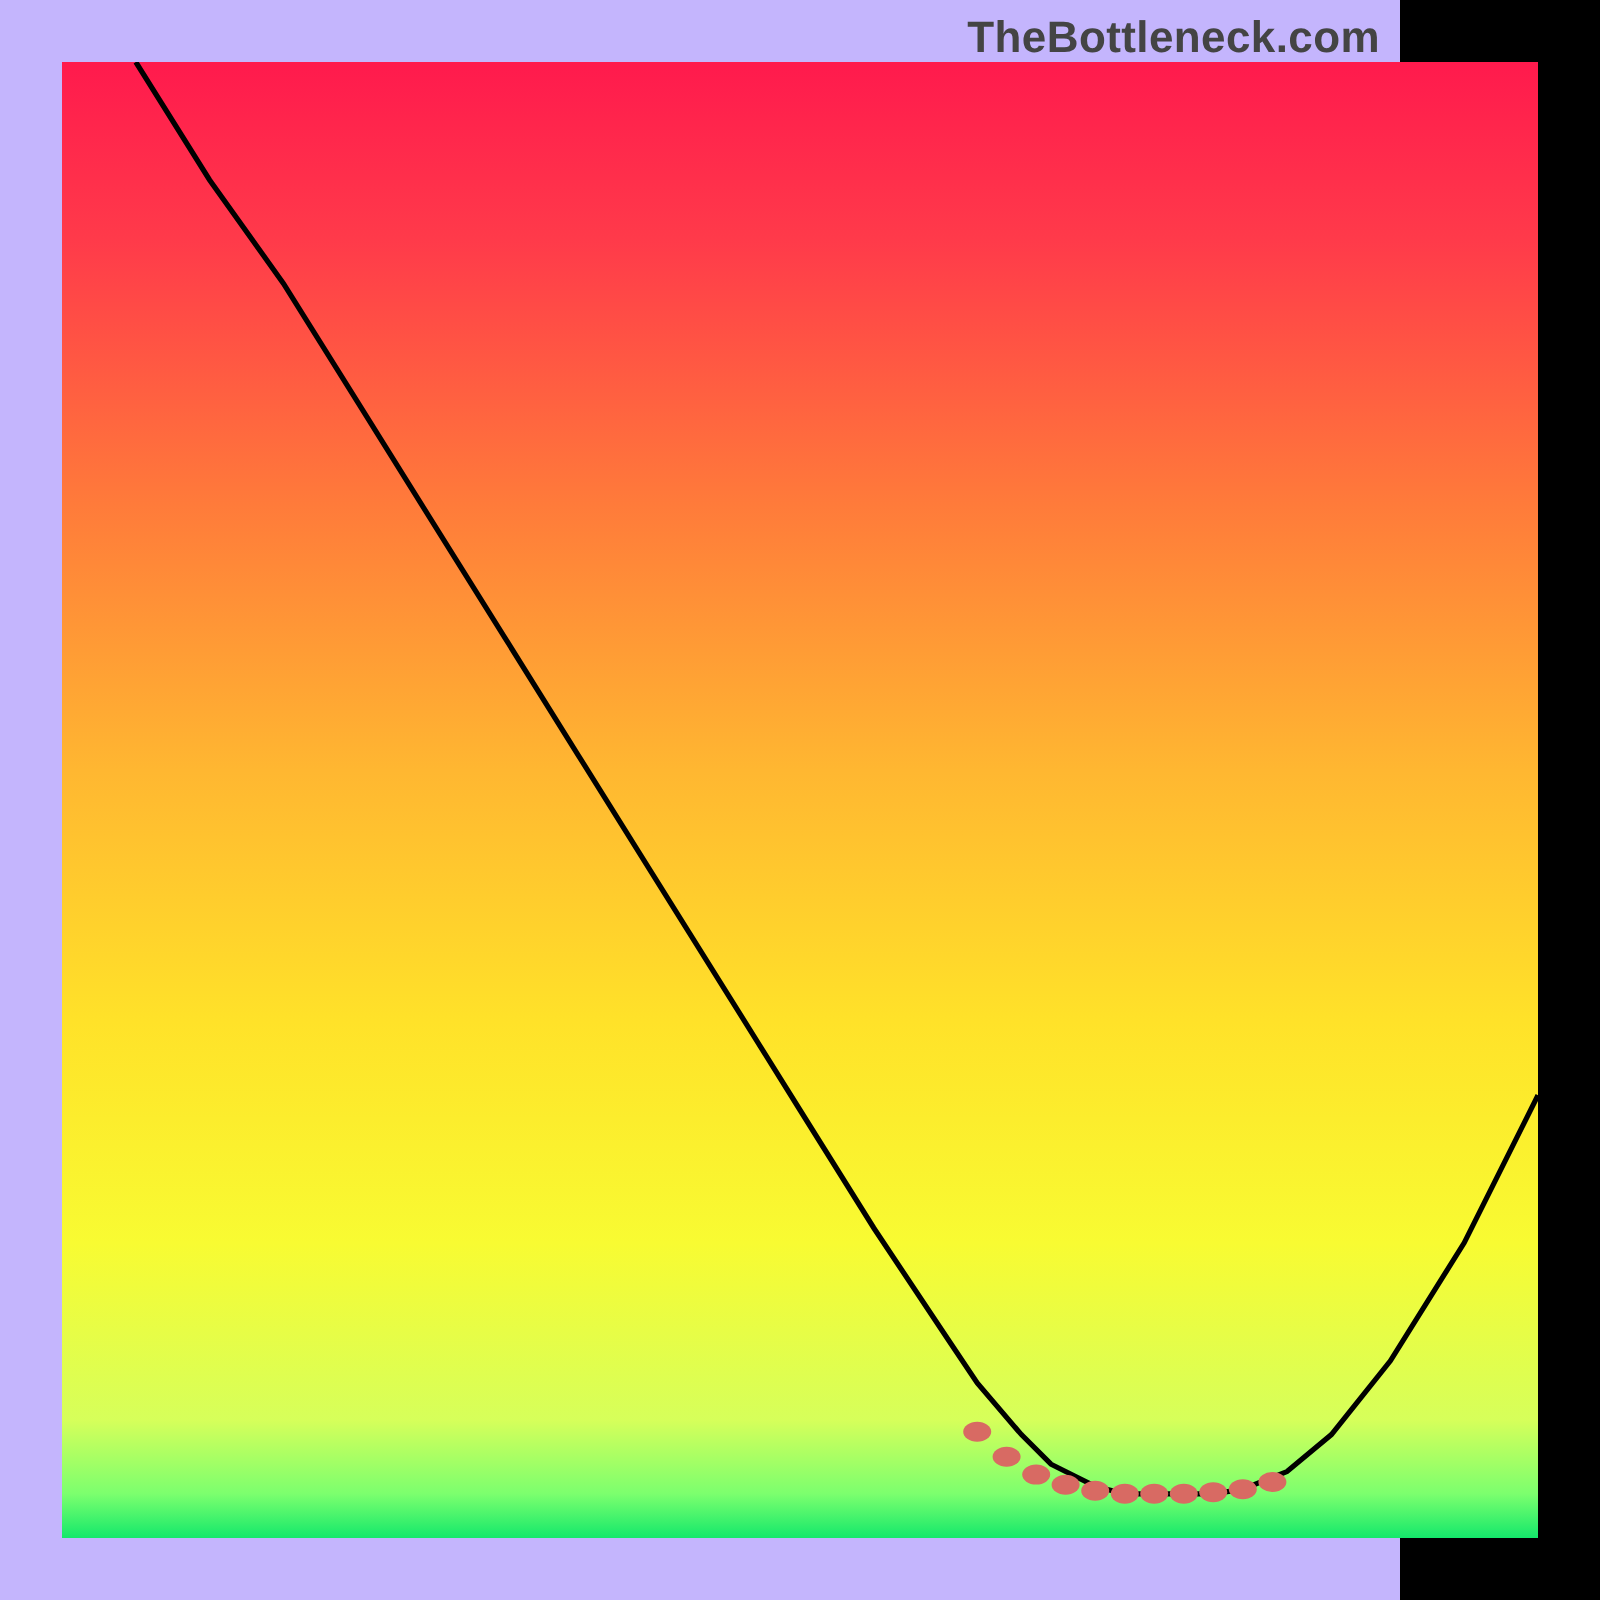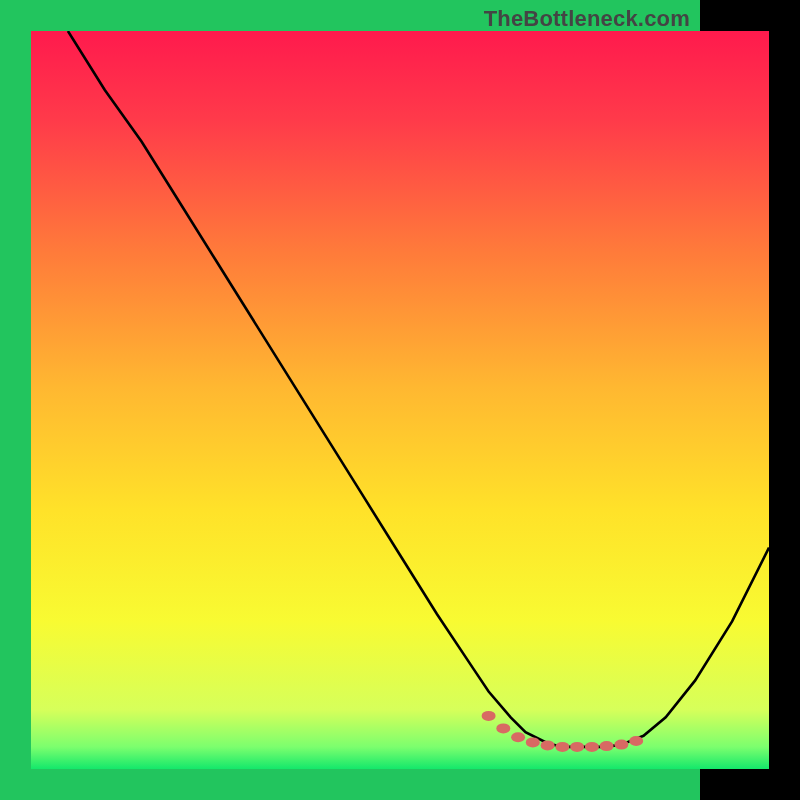--- a/index.html
+++ b/index.html
@@ -8,21 +8,21 @@
     width: 800px;
     height: 800px;
     overflow: hidden;
     background: #000;
     font-family: Arial, Helvetica, sans-serif;
   }
   .frame {
     position: absolute;
     top: 0; left: 0;
     width: 700px; height: 800px;
-    background: #22c55e;
+    background: #c4b5fd;
   }
   .plot {
     position: absolute;
     top: 31px;
     left: 31px;
     width: 738px;
     height: 738px;
     
   }
   .watermark {

